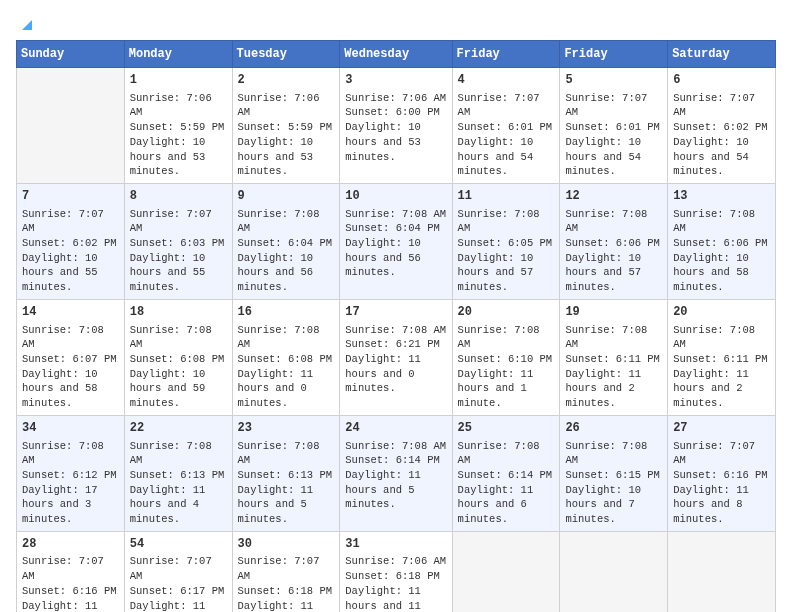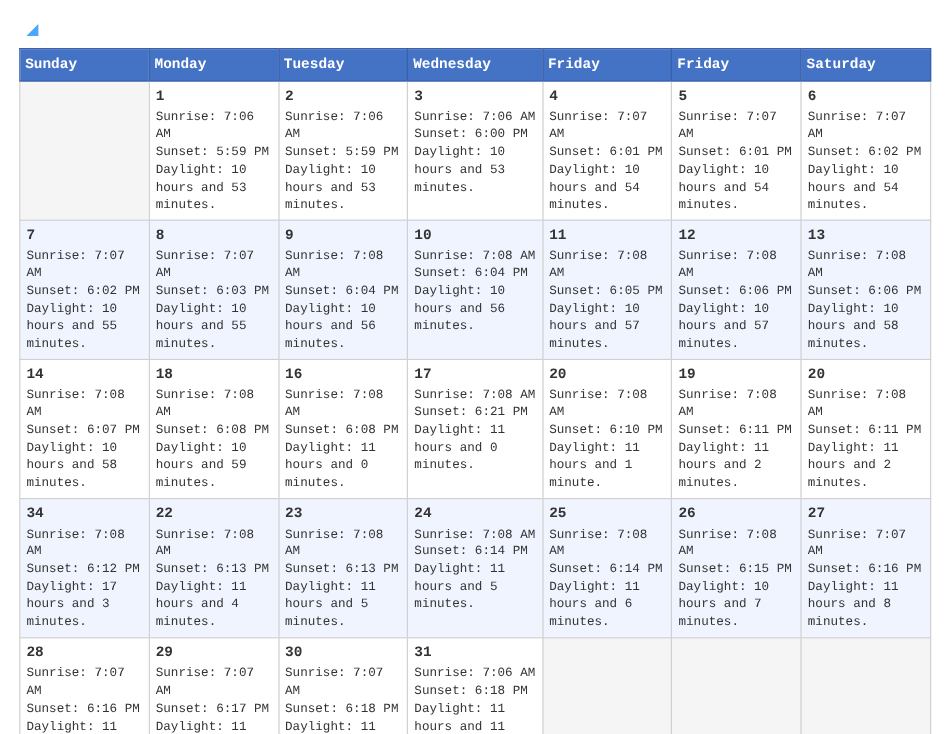--- a/index.html
+++ b/index.html
@@ -283,21 +283,21 @@
         </td>
       </tr>
       <tr>
         <td>
           <span class="day-number">28</span>
           <div>Sunrise: 7:07 AM</div>
           <div>Sunset: 6:16 PM</div>
           <div>Daylight: 11 hours and 9 minutes.</div>
         </td>
         <td>
-          <span class="day-number">29</span>
+          <span class="day-number">54</span>
           <div>Sunrise: 7:07 AM</div>
           <div>Sunset: 6:17 PM</div>
           <div>Daylight: 11 hours and 10 minutes.</div>
         </td>
         <td>
           <span class="day-number">30</span>
           <div>Sunrise: 7:07 AM</div>
           <div>Sunset: 6:18 PM</div>
           <div>Daylight: 11 hours and 11 minutes.</div>
         </td>

